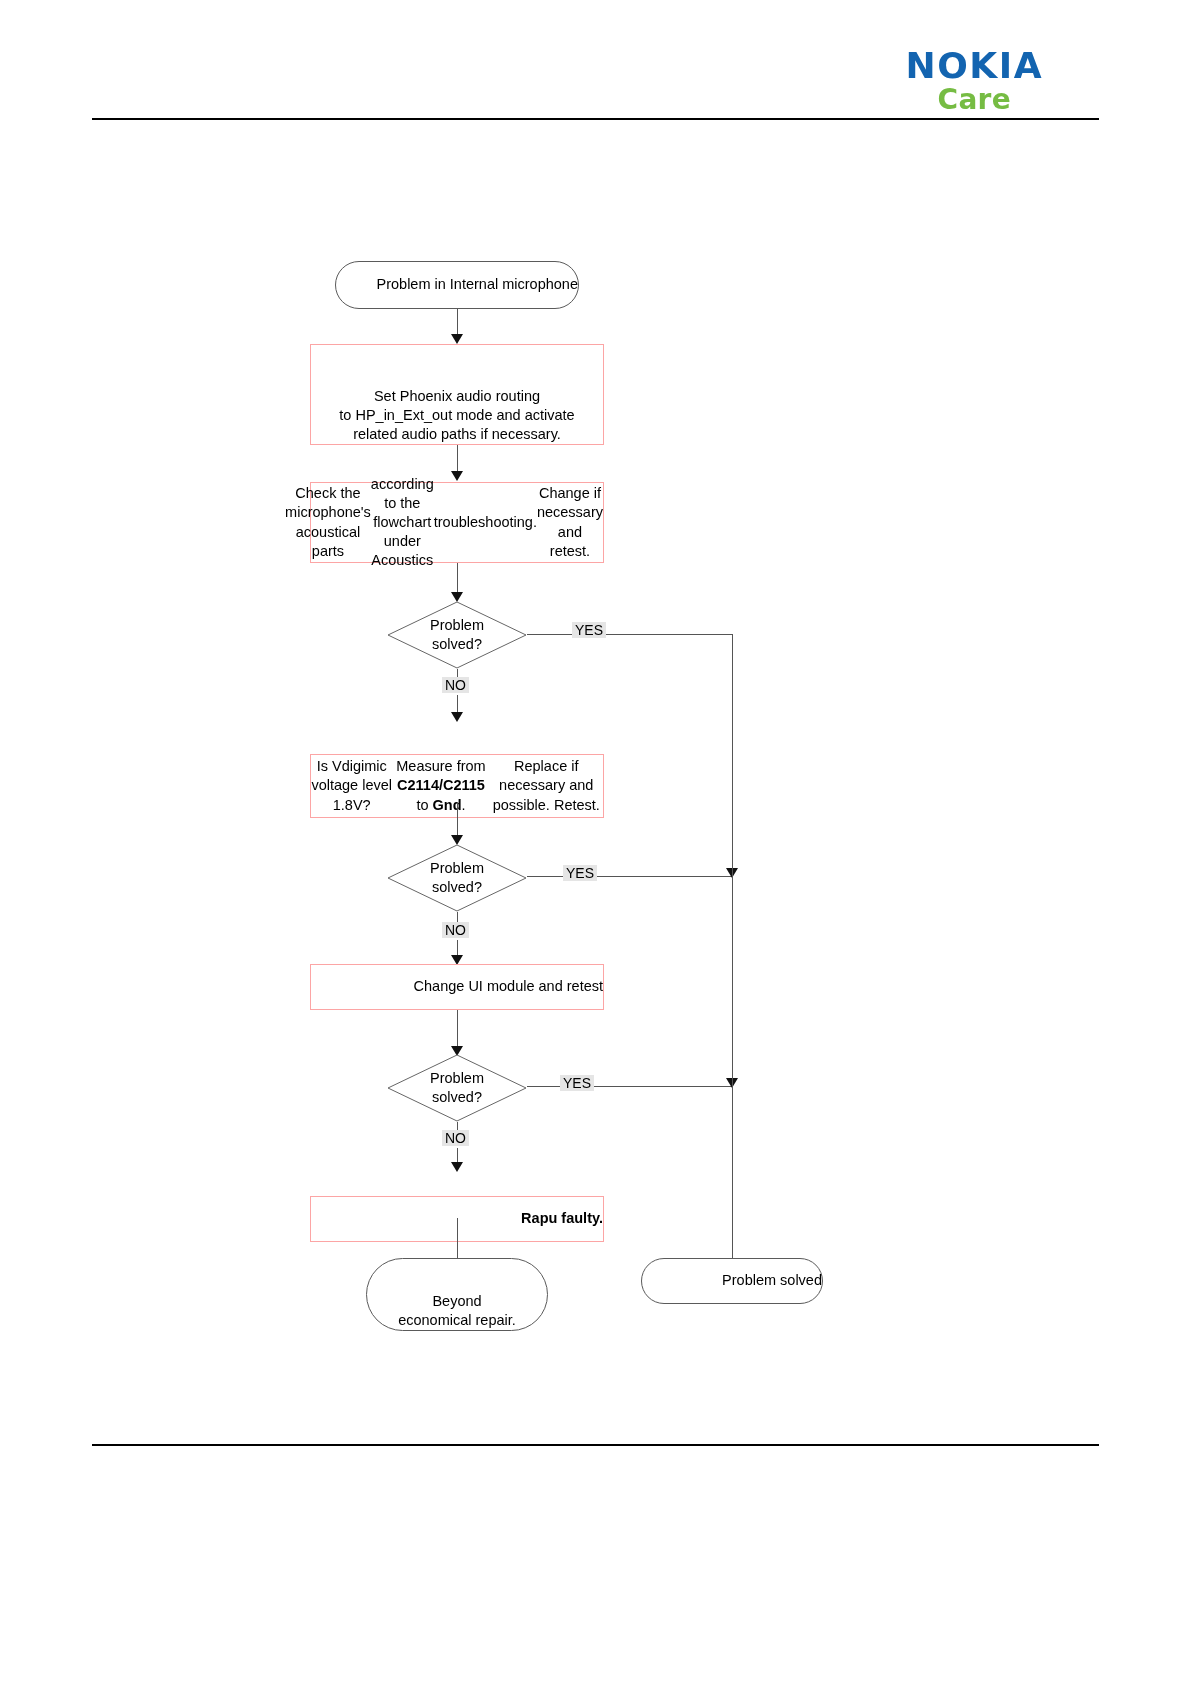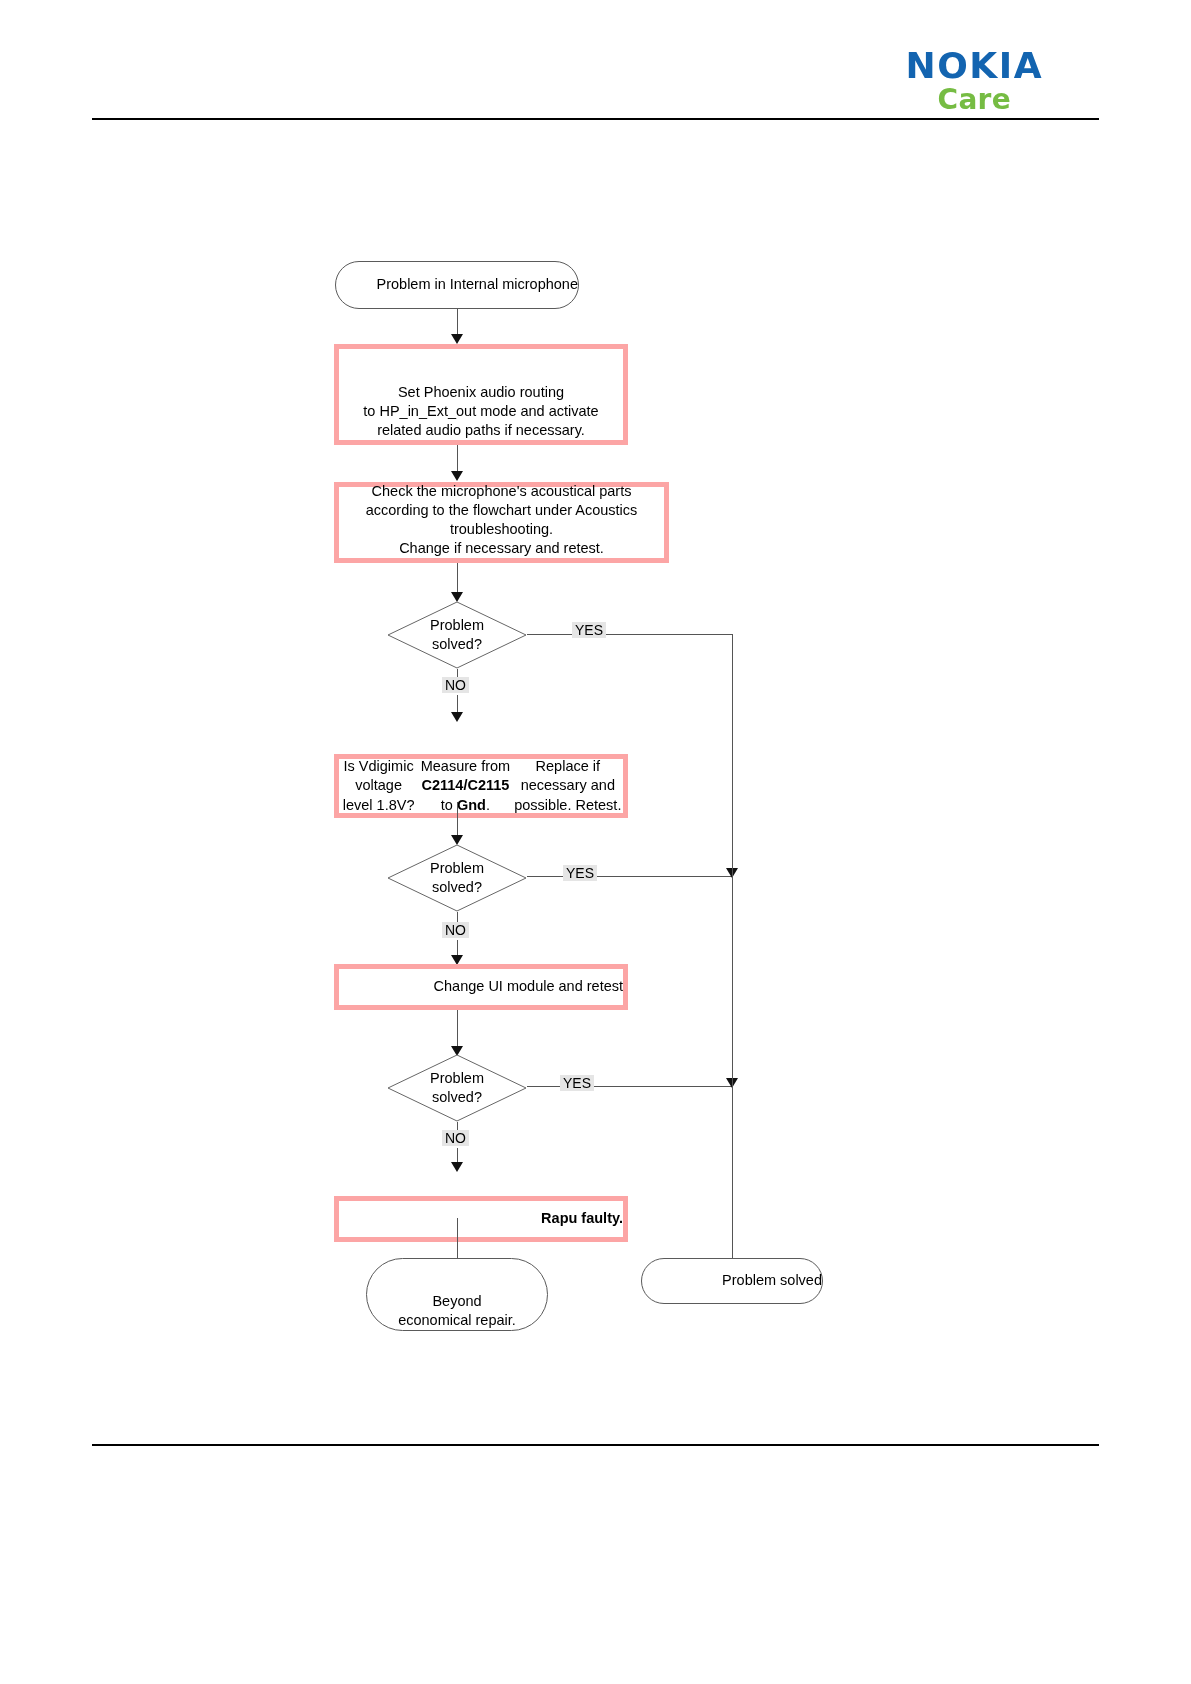--- a/index.html
+++ b/index.html
@@ -66,22 +66,21 @@
     font-size: 14.5px;
     line-height: 1.32;
     color: #000000;
     background: #ffffff;
   }
   .terminal {
     border: 1px solid #5a5a5a;
     border-radius: 999px;
   }
   .process {
-    border: 5px solid #fca5a5;
-    margin-left: 24px;
+    border: 1px solid #fca5a5;
   }
   .decision-wrap {
     position: absolute;
   }
   .decision-shape {
     position: absolute;
     left: 0; top: 0;
     width: 100%;
     height: 100%;
   }
@@ -147,21 +146,21 @@
 
   <div class="node process" style="left:310px; top:344px; width:294px; height:101px; flex-direction:column;">
     <span>Set Phoenix audio routing</span>
     <span>to HP_in_Ext_out mode and activate</span>
     <span>related audio paths if necessary.</span>
   </div>
 
   <div class="vline" style="left:457px; top:445px; height:30px;"></div>
   <div class="arrow-down" style="left:451px; top:471px;"></div>
 
-  <div class="node process" style="left:310px; top:482px; width:335px; height:81px; flex-direction:column;">
+  <div class="node process" style="left:310px; top:482px; width:294px; height:81px; ">
     <span>Check the microphone's acoustical parts</span>
     <span>according to the flowchart under Acoustics</span>
     <span>troubleshooting.</span>
     <span>Change if necessary and retest.</span>
   </div>
 
   <div class="vline" style="left:457px; top:563px; height:33px;"></div>
   <div class="arrow-down" style="left:451px; top:592px;"></div>
 
   <div class="decision-wrap" style="left:387px; top:601px; width:140px; height:68px;">

